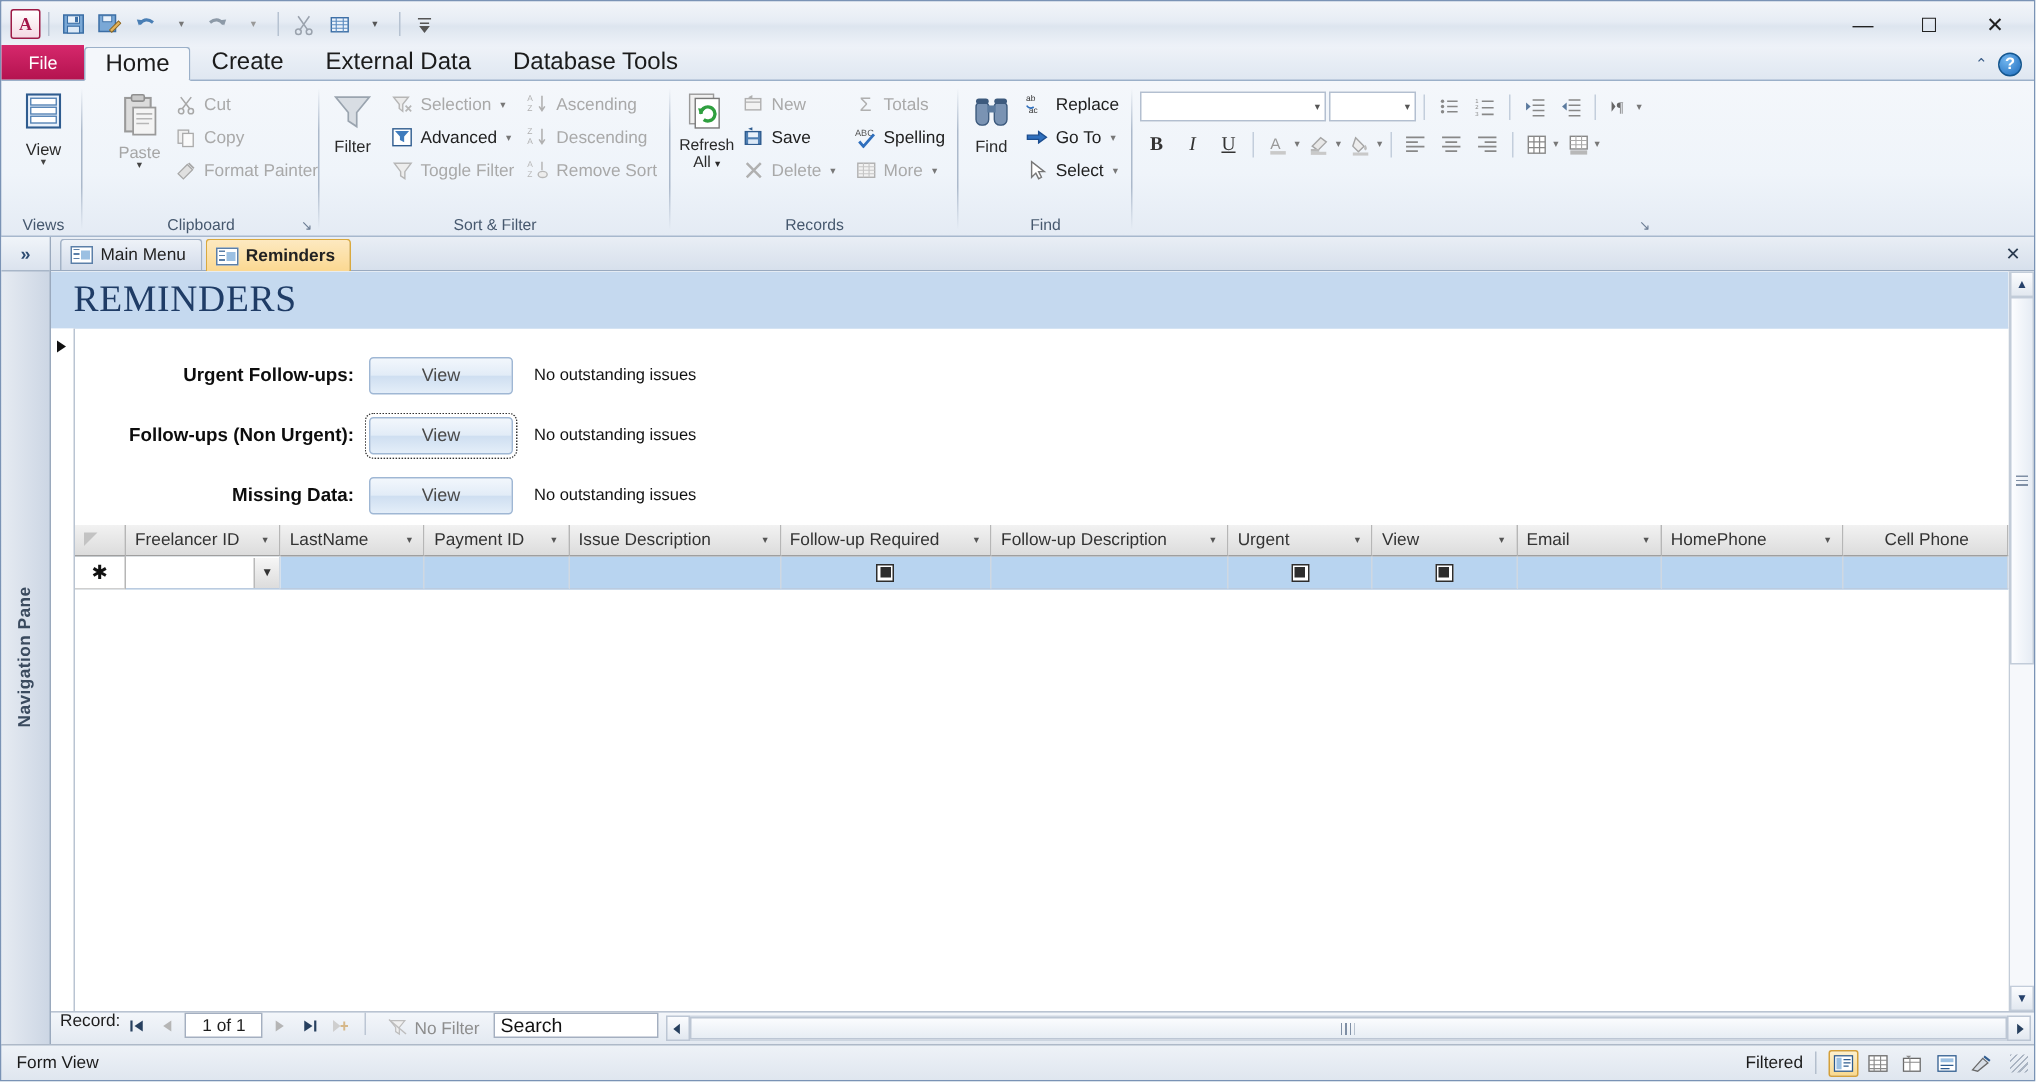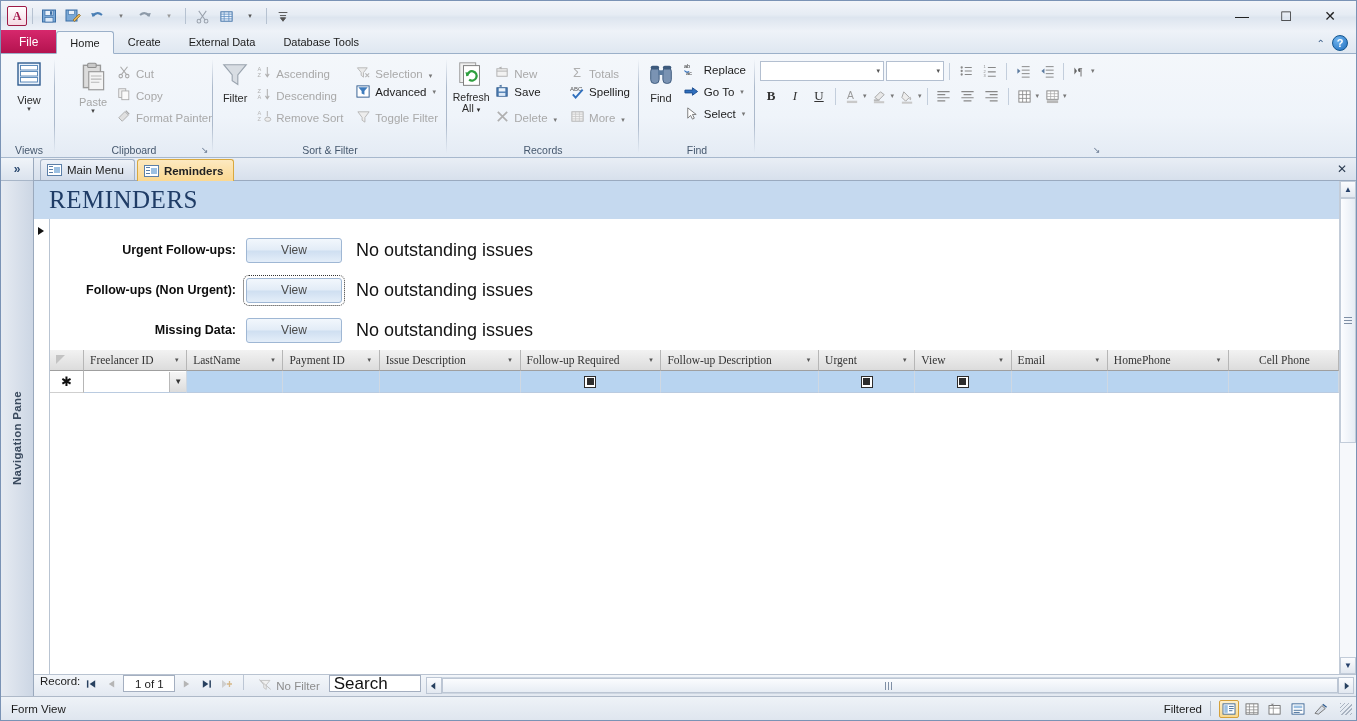--- a/index.html
+++ b/index.html
@@ -56,21 +56,21 @@
     position: relative;
     border-bottom: 1px solid #9bb0c9;
   }
   .tab-file {
     background: linear-gradient(to bottom,#d6286c,#b4134f);
     color: #fff; font-size: 12px; padding: 0 18px; height: 23px;
     display: flex; align-items: center; justify-content: center; font-weight: normal;
   }
   .rtab {
     height: 22px; padding: 0 13px; display: flex; align-items: center;
-    font-size: 11px; color: #1b1b1b; border: 1px solid transparent;
+    font-size: 16px; color: #1b1b1b; border: 1px solid transparent;
   }
   .rtab.active {
     background: #f4f7fb;
     border: 1px solid #9bb0c9; border-bottom-color: #f4f7fb;
     border-radius: 3px 3px 0 0; margin-bottom: -1px; height: 23px;
   }
   .help-icons { position: absolute; right: 8px; bottom: 2px; display: flex; align-items: center; gap: 7px; }
   .help-chev { color: #3a5c87; font-size: 10px; }
   .help-q {
     width: 16px; height: 16px; border-radius: 50%;
@@ -109,21 +109,21 @@
   }
   .bigbtn .lbl { margin-top: 2px; text-align: center; line-height: 12px; }
   .bigbtn .caret { font-size: 7px; color: #444; line-height: 7px; margin-top: -1px;}
   .bigbtn.dim { color: #a6a6a6; margin-left: 16px; }
 
   .smallcol { display: flex; flex-direction: column; gap: 1px; padding-top: 1px; }
   .smallbtn {
     display: flex; align-items: center; gap: 4px; height: 21px; padding: 0 4px;
     font-size: 11.5px; color: #212121; white-space: nowrap; border-radius: 2px;
   }
-  .smallbtn.dim { color: #a9a9a9; align-items: flex-end; }
+  .smallbtn.dim { color: #a9a9a9; }
   .smallbtn .ico { width: 16px; height: 16px; display: flex; align-items: center; justify-content: center; flex: none; }
   .smallbtn .caret { font-size: 7px; color: #777; margin-left: 2px; }
 
   
   .tf-row { display: flex; align-items: center; gap: 2px; height: 24px; }
   .tf-combo {
     height: 20px; background: #fff; border: 1px solid #b3bfd0;
     display: flex; align-items: center; justify-content: flex-end; padding-right: 3px;
   }
   .tf-combo .caret { font-size: 7px; color: #555; }
@@ -229,33 +229,33 @@
     width: 196px; text-align: right; padding-right: 10px;
     font-size: 12.5px; font-weight: bold; color: #0d0d0d;
   }
   .viewbtn {
     width: 96px; height: 25px; display: flex; align-items: center; justify-content: center;
     font-size: 12px; color: #4a4a4a;
     background: linear-gradient(to bottom,#f2f7fc 0%,#e2ecf7 48%,#cfdff1 52%,#e4eef9 100%);
     border: 1px solid #9fb7d4; border-radius: 3px;
   }
   .viewbtn.focused { outline: 1px dotted #333; outline-offset: 2px; }
-  .rem-status { margin-left: 14px; font-size: 18px; color: #121212; }
+  .rem-status { margin-left: 14px; font-size: 11px; color: #121212; }
 
   .issues-band {
     margin-top: 8px; margin-left: 16px; width: 637px; height: 26px;
     background: #c5d9ef; display: flex; align-items: center; padding-left: 6px;
   }
   .issues-title {
     font-family: "Liberation Serif", serif; font-size: 21px; color: #1f3c66; line-height: 22px;
   }
 
   
   .sheet { margin-left: 16px; }
-  .sheet-header { display: flex; height: 21px; font-family: Liberation Serif, serif; }
+  .sheet-header { display: flex; height: 21px; }
   .colhdr {
     display: flex; align-items: center; justify-content: space-between;
     background: linear-gradient(to bottom,#f2f2f2,#dcdcdc);
     border-right: 1px solid #b6b6b6; border-bottom: 1px solid #9f9f9f;
     font-size: 11.5px; color: #333; padding: 0 4px 0 6px; overflow: hidden; white-space: nowrap;
   }
   .colhdr .hdr-caret {
     width: 11px; height: 11px; flex: none; margin-left: 3px;
     display: flex; align-items: center; justify-content: center;
     font-size: 7px; color: #555;
@@ -321,22 +321,22 @@
   }
   .nav-btn { width: 17px; height: 17px; display: flex; align-items: center; justify-content: center; font-size: 9px; color: #27405f; }
   .nav-btn.dim { color: #b0b0b0; }
   .rec-field {
     width: 52px; height: 17px; background: #fff; border: 1px solid #a4afc0;
     display: flex; align-items: center; justify-content: center; font-size: 11.5px;
   }
   .recnav-sep { width: 1px; height: 15px; background: #bcc6d4; margin: 0 5px; }
   .nofilter { display: flex; align-items: center; gap: 4px; color: #8d8d8d; padding: 0 6px; }
   .search-field {
-    width: 92px; height: 17px; background: #fff; border: 1px solid #a4afc0;
-    display: flex; align-items: center; padding-left: 4px; font-size: 17px; color: #111;
+    width: 110px; height: 17px; background: #fff; border: 1px solid #a4afc0;
+    display: flex; align-items: center; padding-left: 4px; font-size: 13px; color: #111;
   }
   .hscroll-wrap { flex: 1; display: flex; align-items: center; padding: 0 2px; min-width: 0; }
   .hs-arrow {
     width: 16px; height: 17px; flex: none;
     background: linear-gradient(to bottom,#fbfcfe,#e2e8f0); border: 1px solid #bcc6d4;
     display: flex; align-items: center; justify-content: center; font-size: 8px; color: #26416b;
   }
   .hs-track { flex: 1; height: 17px; background: #f7f9fc; border-top: 1px solid #cdd6e1; border-bottom: 1px solid #cdd6e1; position: relative; }
   .hs-thumb {
     position: absolute; left: 0; right: 0; top: 0; bottom: 0;
@@ -515,20 +515,50 @@
     </div>
 
     <div class="rgroup" style="width:234px">
       <div class="gcontent">
         <div class="bigbtn" style="width:46px">
           <svg width="32" height="30" viewBox="0 0 32 32">
               <path d="M4 5 H28 L19 16 V26 L13 22 V16 Z" fill="#d8dde3" stroke="#9aa4af" stroke-width="1.2"></path>
             </svg>
           <span class="lbl">Filter</span>
         </div>
+        <div class="smallcol" style="margin-left:4px">
+          <div class="smallbtn dim">
+            <span class="ico">
+              <svg width="15" height="15" viewBox="0 0 16 16">
+                  <path d="M1.5 3 H12 L8 8 V13 L5.5 11 V8 Z" fill="#ebebeb" stroke="#b6b6b6"></path>
+                  <path d="M10 9 L14 13 M14 9 L10 13" stroke="#b6b6b6" stroke-width="1.2"></path>
+                </svg>
+            </span>
+            <span>Selection</span>
+            <span class="caret">▾</span>
+          </div>
+          <div class="smallbtn">
+            <span class="ico">
+              <svg width="15" height="15" viewBox="0 0 16 16">
+                  <rect x="1" y="2" width="13" height="12" fill="#fff" stroke="#2f5c8f"></rect>
+                  <path d="M2.5 3.5 H12.5 L9 7.5 V11.5 L6 10 V7.5 Z" fill="#3f7cbd"></path>
+                </svg>
+            </span>
+            <span>Advanced</span>
+            <span class="caret">▾</span>
+          </div>
+          <div class="smallbtn dim">
+            <span class="ico">
+              <svg width="15" height="15" viewBox="0 0 16 16">
+                  <path d="M2 3 H14 L9.5 9 V14 L6.5 12 V9 Z" fill="#ededed" stroke="#b6b6b6"></path>
+                </svg>
+            </span>
+            <span>Toggle Filter</span>
+          </div>
+        </div>
         <div class="smallcol">
           <div class="smallbtn dim">
             <span class="ico">
               <svg width="15" height="15" viewBox="0 0 16 16">
                   <text x="0.5" y="6" font-size="6" fill="#b0b0b0" font-family="Liberation Sans">A</text>
                   <text x="0.5" y="13" font-size="6" fill="#b0b0b0" font-family="Liberation Sans">Z</text>
                   <path d="M11 2 V12 M9 9.5 L11 12.5 L13 9.5" stroke="#b0b0b0" stroke-width="1.1" fill="none"></path>
                 </svg>
             </span>
             <span>Ascending</span>
@@ -546,50 +576,20 @@
           <div class="smallbtn dim">
             <span class="ico">
               <svg width="15" height="15" viewBox="0 0 16 16">
                   <text x="0.5" y="6" font-size="6" fill="#b8b8b8" font-family="Liberation Sans">A</text>
                   <text x="0.5" y="13" font-size="6" fill="#b8b8b8" font-family="Liberation Sans">Z</text>
                   <ellipse cx="11.5" cy="11" rx="3.2" ry="2.2" fill="#ededed" stroke="#b8b8b8"></ellipse>
                   <path d="M11 2 V8" stroke="#b8b8b8" stroke-width="1.1"></path>
                 </svg>
             </span>
             <span>Remove Sort</span>
-          </div>
-        </div>
-        <div class="smallcol" style="margin-left:4px">
-          <div class="smallbtn dim">
-            <span class="ico">
-              <svg width="15" height="15" viewBox="0 0 16 16">
-                  <path d="M1.5 3 H12 L8 8 V13 L5.5 11 V8 Z" fill="#ebebeb" stroke="#b6b6b6"></path>
-                  <path d="M10 9 L14 13 M14 9 L10 13" stroke="#b6b6b6" stroke-width="1.2"></path>
-                </svg>
-            </span>
-            <span>Selection</span>
-            <span class="caret">▾</span>
-          </div>
-          <div class="smallbtn">
-            <span class="ico">
-              <svg width="15" height="15" viewBox="0 0 16 16">
-                  <rect x="1" y="2" width="13" height="12" fill="#fff" stroke="#2f5c8f"></rect>
-                  <path d="M2.5 3.5 H12.5 L9 7.5 V11.5 L6 10 V7.5 Z" fill="#3f7cbd"></path>
-                </svg>
-            </span>
-            <span>Advanced</span>
-            <span class="caret">▾</span>
-          </div>
-          <div class="smallbtn dim">
-            <span class="ico">
-              <svg width="15" height="15" viewBox="0 0 16 16">
-                  <path d="M2 3 H14 L9.5 9 V14 L6.5 12 V9 Z" fill="#ededed" stroke="#b6b6b6"></path>
-                </svg>
-            </span>
-            <span>Toggle Filter</span>
           </div>
         </div>
       </div>
       <div class="glabel">Sort &amp; Filter</div>
     </div>
 
     <div class="rgroup" style="width:192px">
       <div class="gcontent">
         <div class="bigbtn" style="width:52px">
           <svg width="32" height="30" viewBox="0 0 32 32">

